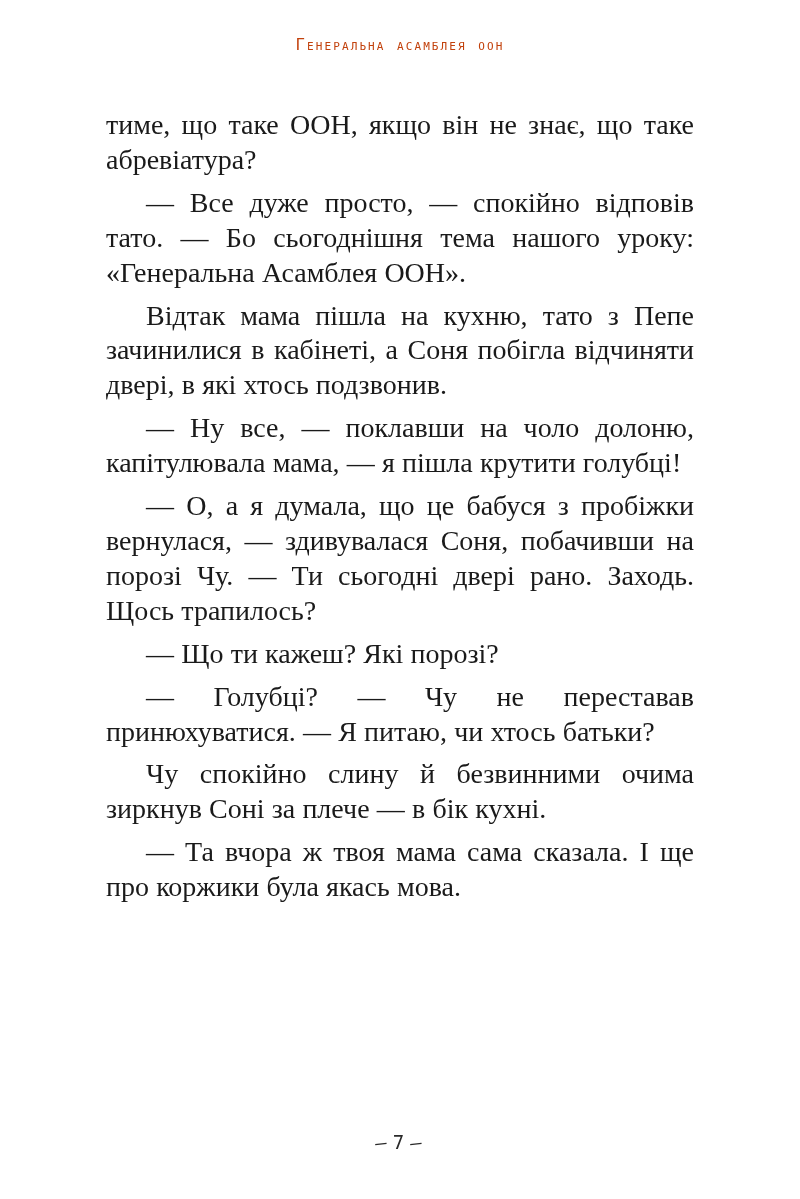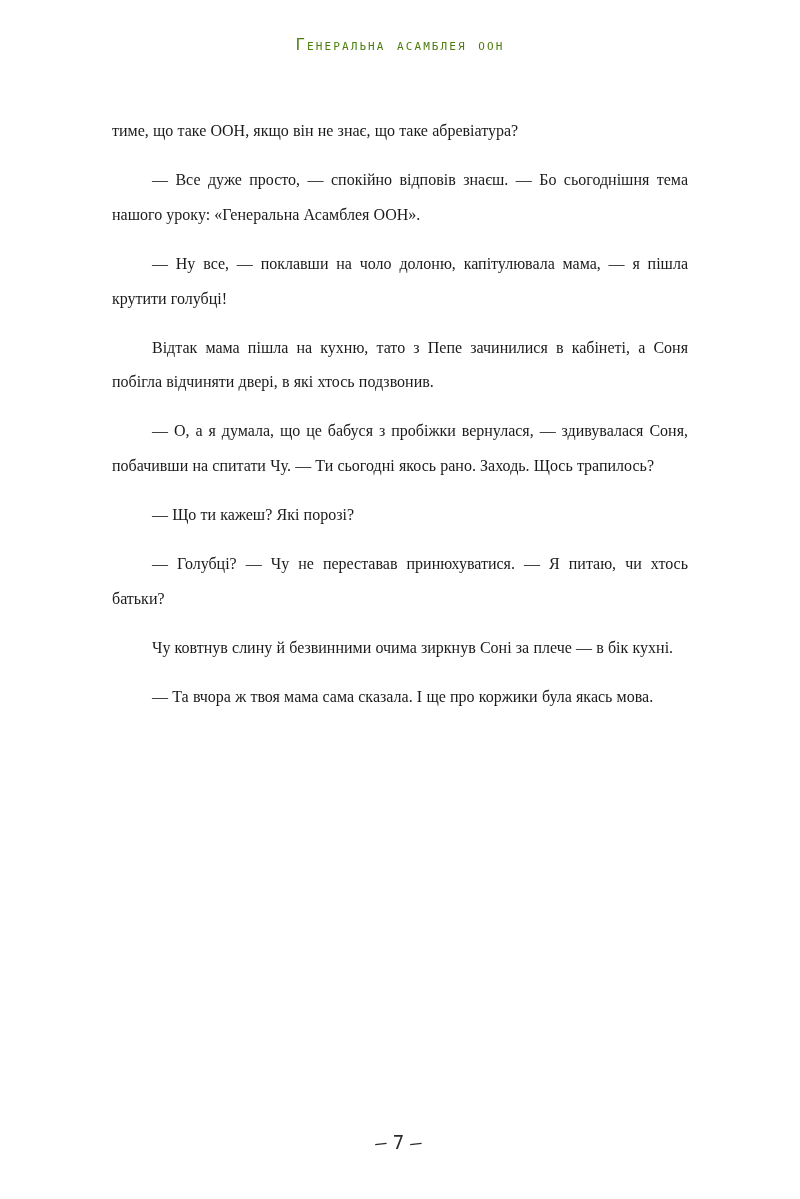--- a/index.html
+++ b/index.html
@@ -26,41 +26,41 @@
   
   .running-head {
     position: absolute;
     top: 36px;
     left: 0;
     right: 0;
     text-align: center;
     font-family: "DejaVu Sans Mono", "Liberation Mono", monospace;
     font-size: 15.5px;
     letter-spacing: 2.1px;
-    color: #4d7c0f;
+    color: #c2410c;
     font-variant: small-caps;
     text-transform: lowercase;
     white-space: nowrap;
   }
   .running-head .firstcap {
     font-variant: normal;
     text-transform: uppercase;
   }
 
   
   .textblock {
     position: absolute;
     top: 100px;
     left: 98px;
     width: 604px;
   }
 
   .textblock p {
-    margin: 14px;
-    font-size: 16px;
+    margin: 8px;
+    font-size: 28px;
     line-height: 34.9px;
     text-align: justify;
     text-justify: inter-word;
     text-indent: 40px;
     hyphens: manual;
     word-spacing: 0.2px;
   }
   .textblock p.noindent {
     text-indent: 0;
   }
@@ -92,27 +92,27 @@
 <body>
 
 <div class="page">
 
   <div class="running-head">
     <span class="firstcap">Г</span><span>енеральна Асамблея ООН</span>
   </div>
 
   <div class="textblock">
     <p class="noindent">тиме, що таке ООН, якщо він не знає, що таке абревіатура?</p>
-    <p>— Все дуже просто, — спокійно відповів знаєш. — Бо сьогоднішня тема нашого уроку: «Генеральна Асамблея ООН».</p>
+    <p>— Все дуже просто, — спокійно відповів тато. — Бо сьогоднішня тема нашого уроку: «Генеральна Асамблея ООН».</p>
+    <p>Відтак мама пішла на кухню, тато з Пепе зачинилися в кабінеті, а Соня побігла відчиняти двері, в які хтось подзвонив.</p>
     <p>— Ну все, — поклавши на чоло долоню, капітулювала мама, — я пішла крутити голубці!</p>
-    <p>Відтак мама пішла на кухню, тато з Пепе зачинилися в кабінеті, а Соня побігла відчиняти двері, в які хтось подзвонив.</p>
-    <p>— О, а я думала, що це бабуся з пробіжки вернулася, — здивувалася Соня, побачивши на спитати Чу. — Ти сьогодні якось рано. Заходь. Щось трапилось?</p>
+    <p>— О, а я думала, що це бабуся з пробіжки вернулася, — здивувалася Соня, побачивши на порозі Чу. — Ти сьогодні двері рано. Заходь. Щось трапилось?</p>
     <p>— Що ти кажеш? Які порозі?</p>
     <p>— Голубці? — Чу не переставав принюхуватися. — Я питаю, чи хтось батьки?</p>
-    <p>Чу ковтнув слину й безвинними очима зиркнув Соні за плече — в бік кухні.</p>
+    <p>Чу спокійно слину й безвинними очима зиркнув Соні за плече — в бік кухні.</p>
     <p>— Та вчора ж твоя мама сама сказала. І ще про коржики була якась мова.</p>
   </div>
 
   <div class="folio">
     <span class="rule">—</span><span class="num">7</span><span class="rule">—</span>
   </div>
 
 </div>
 
 </body></html>

